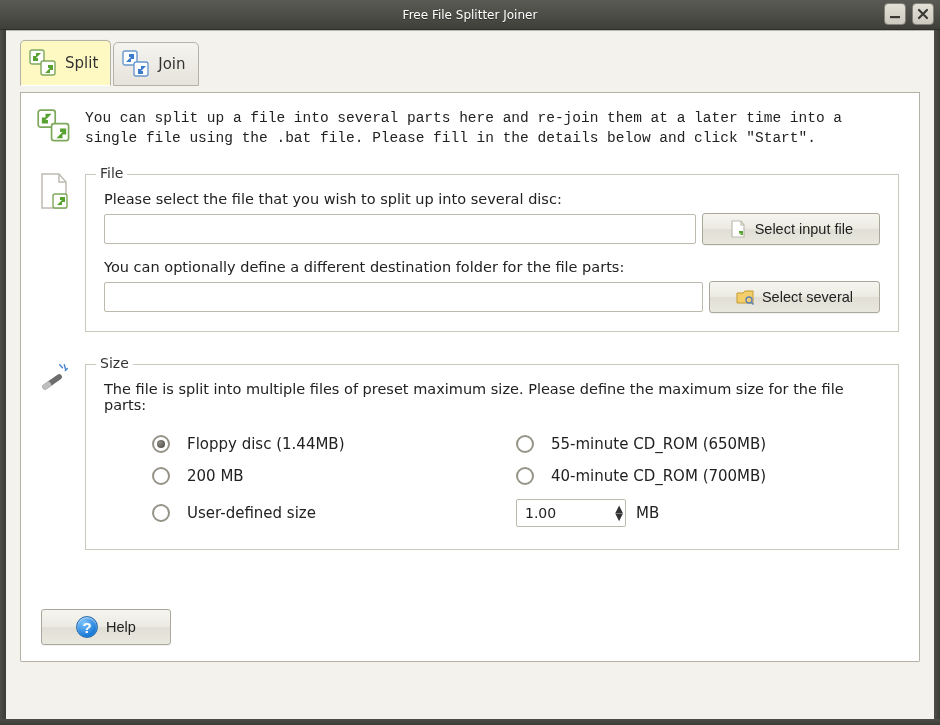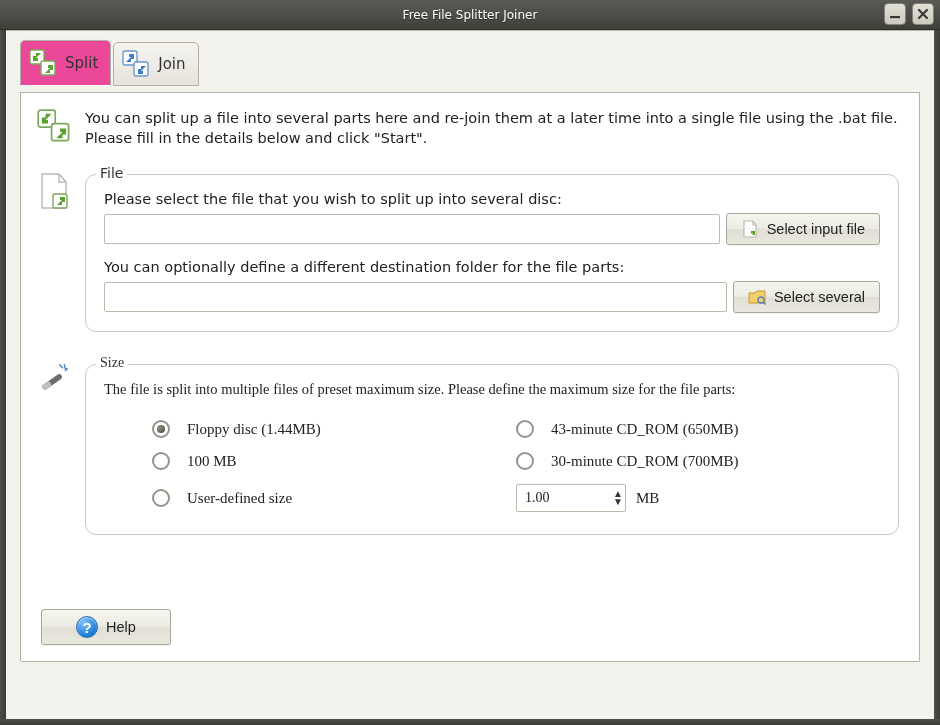--- a/index.html
+++ b/index.html
@@ -64,21 +64,21 @@
     display:flex; align-items:center; gap:8px;
     height:44px; padding:0 12px 0 8px;
     border:1px solid #b4b1a6;
     border-top-left-radius:5px; border-top-right-radius:5px;
     background:linear-gradient(to bottom,#f5f4ef,#e5e3da);
     margin-right:2px; cursor:pointer;
     font-size:15px; color:#333;
     position:relative;
   }
   .tab.active {
-    background:#ec4899; border-bottom-color:#ffffff;
+    background:#fef9c3; border-bottom-color:#ffffff;
     height:46px; z-index:2;
     box-shadow:0 -1px 0 rgba(0,0,0,.02);
   }
   .tab.inactive { border-bottom-color:#b4b1a6; }
   .tabpanel-top {
     position:absolute; left:0; right:0; bottom:0; height:1px;
     background:#b4b1a6; z-index:1;
   }
   .tabicon { width:28px; height:28px; display:flex; }
   .tabicon svg { width:28px; height:28px; }
@@ -87,54 +87,55 @@
     background:#ffffff; border:1px solid #b4b1a6; border-top:none;
     border-radius:0 0 2px 2px;
     margin:0 14px; height:569px;
     position:relative;
   }
 
   
   .intro {
     display:flex; align-items:flex-start; gap:12px;
     padding:16px 20px 8px 16px;
+    font-family:Liberation Mono, monospace;
   }
   .intro .ico { width:36px; }
   .intro .txt { flex:1; color:#222; line-height:1.35; font-size:14.5px; }
 
   
   .section {
     display:flex; align-items:flex-start; gap:12px;
     padding:10px 20px 0 16px;
   }
   .section > .side-ico { width:36px; padding-top:6px; }
   .groupbox {
     flex:1;
     border:1px solid #c9c6bb;
-    border-radius:11px;
+    border-radius:0;
     position:relative;
     background:#fff;
     padding:16px 18px 18px 18px;
     margin-top:8px;
   }
   .groupbox > legend {
     position:absolute; top:-10px; left:10px;
     background:#fff; padding:0 4px; color:#333; font-size:14px;
   }
   .lbl { color:#222; font-size:14.5px; margin-bottom:6px; }
   .row { display:flex; align-items:center; gap:6px; margin-bottom:14px; }
   .row:last-child { margin-bottom:0; }
   .textbox {
     flex:1; height:30px; border:1px solid #bdb9ad; border-radius:2px;
     background:#fff; padding:0 6px; font-size:14px; color:#333;
   }
 
   .btn {
     height:32px; display:inline-flex; align-items:center; gap:8px;
-    padding:0 14px; min-width:145px; justify-content:center;
+    padding:0 26px; min-width:145px; justify-content:center;
     border:1px solid #aaa79b; border-radius:3px;
     background:linear-gradient(to bottom,#f6f5ef 0%,#ecebe3 48%,#e1dfd5 52%,#e9e8df 100%);
     color:#222; font-size:14.5px; cursor:pointer;
     box-shadow:0 1px 0 rgba(0,0,0,.05);
   }
   .btn .bico { width:18px; height:18px; display:inline-flex; }
   .btn .bico svg{width:18px;height:18px}
 
   
   .radios { display:flex; flex-wrap:wrap; row-gap:14px; padding-left:48px; }
@@ -294,41 +295,41 @@
 
     <div class="section" style="margin-top:14px;">
       <div class="side-ico">
         <svg viewBox="0 0 36 36" width="34" height="34">
           <rect x="4" y="18" width="24" height="6" rx="3" transform="rotate(-35 16 21)" fill="#6d6d6d"></rect>
           <rect x="4" y="18" width="10" height="6" rx="3" transform="rotate(-35 16 21)" fill="#bfbfbf"></rect>
           <path d="M29 3 L30 7 M24 3 L27 6 M32 7 L30 9" stroke="#4e88c9" stroke-width="1.6" stroke-linecap="round"></path>
         </svg>
       </div>
 
-      <div class="groupbox" style="padding-bottom:22px;font-family:Liberation Serif, serif;">
+      <div class="groupbox" style="padding-bottom:22px;">
         <legend>Size</legend>
 
         <div class="lbl" style="margin-bottom:22px;">The file is split into multiple files of preset maximum size. Please define the maximum size for the file parts:</div>
 
         <div class="radios">
           <label class="radio-col">
             <span class="radio-outer checked"></span>
             <span>Floppy disc (1.44MB)</span>
           </label>
           <label class="radio-col">
             <span class="radio-outer"></span>
-            <span>43-minute CD_ROM (650MB)</span>
+            <span>55-minute CD_ROM (650MB)</span>
           </label>
           <label class="radio-col">
             <span class="radio-outer"></span>
-            <span>100 MB</span>
+            <span>200 MB</span>
           </label>
           <label class="radio-col">
             <span class="radio-outer"></span>
-            <span>30-minute CD_ROM (700MB)</span>
+            <span>40-minute CD_ROM (700MB)</span>
           </label>
           <label class="radio-col">
             <span class="radio-outer"></span>
             <span>User-defined size</span>
           </label>
           <div class="radio-col numrow">
             <div class="spinner">
               <span class="val">1.00</span>
               <div class="spin-btns">
                 <span>▲</span>

